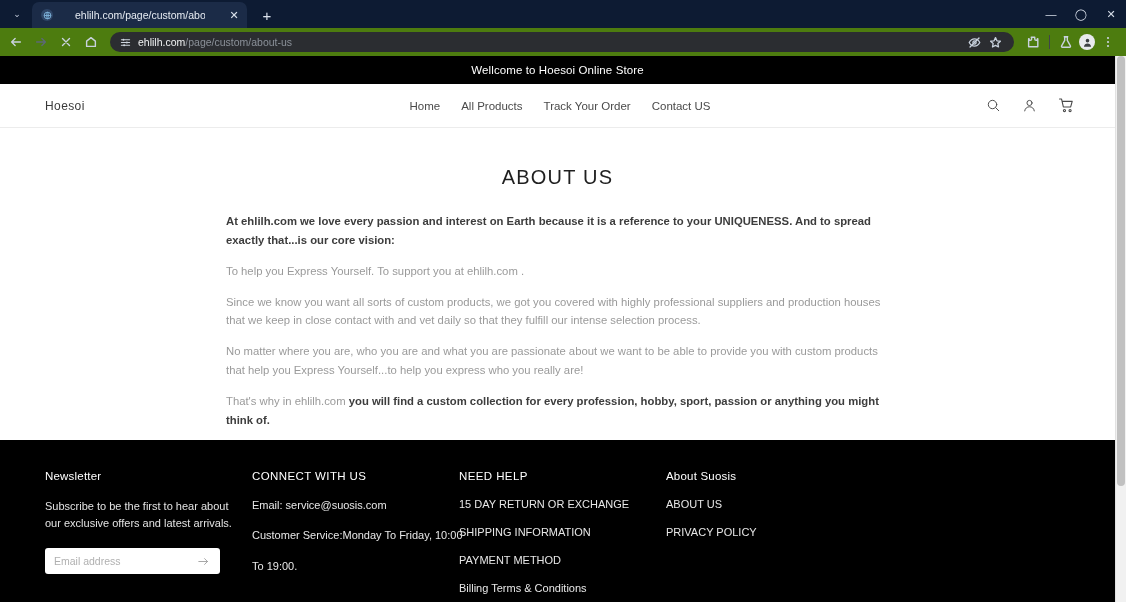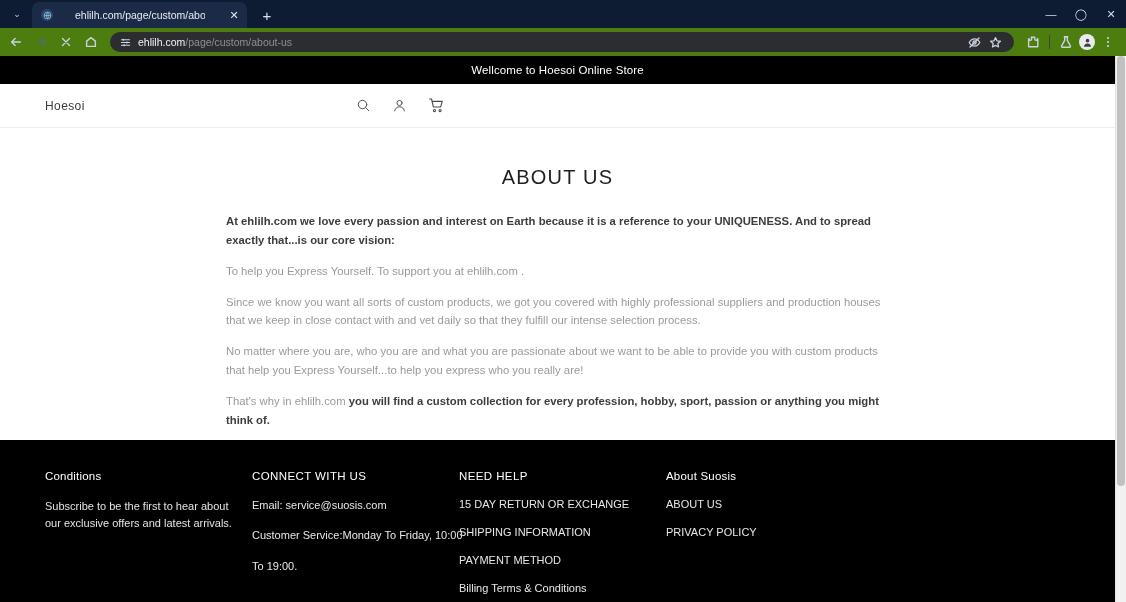--- a/index.html
+++ b/index.html
@@ -421,20 +421,26 @@
     </div>
   </div>
 
   <div class="viewport">
     <div class="page">
 
       <div class="announce">Wellcome to Hoesoi Online Store</div>
 
       <div class="site-header">
         <div class="brand">Hoesoi</div>
+        <nav class="mainnav">
+          <a href="#">Home</a>
+          <a href="#">All Products</a>
+          <a href="#">Track Your Order</a>
+          <a href="#">Contact US</a>
+        </nav>
         <div class="header-icons">
           <span class="hicon">
             <svg viewBox="0 0 20 20">
                 <circle cx="8.7" cy="8.7" r="5.6"></circle>
                 <path d="M12.9 12.9L17 17"></path>
               </svg>
           </span>
           <span class="hicon">
             <svg viewBox="0 0 20 20">
                 <circle cx="10" cy="6.6" r="3.4"></circle>
@@ -461,22 +467,30 @@
           <p>No matter where you are, who you are and what you are passionate about we want to be able to provide you with custom products that help you Express Yourself...to help you express who you really are!</p>
           <p><span>That's why in ehlilh.com </span><span class="b"> you will find a custom collection for every profession, hobby, sport, passion or anything you might think of.</span></p>
 
         </div>
       </main>
 
       <footer class="site-footer">
         <div class="footer-cols">
 
           <div class="fcol newsletter">
-            <div class="fhead">Conditions</div>
+            <div class="fhead">Newsletter</div>
             <div class="fdesc">Subscribe to be the first to hear about our exclusive offers and latest arrivals.</div>
+            <div class="news-form">
+              <input class="news-input" type="text" placeholder="Email address" style="">
+              <button class="news-submit">
+                <svg viewBox="0 0 18 18">
+                    <path d="M2.5 9h12M10.5 5l4 4-4 4"></path>
+                  </svg>
+              </button>
+            </div>
           </div>
 
           <div class="fcol connect">
             <div class="fhead caps">CONNECT WITH US</div>
             <div class="fitem">Email: service@suosis.com</div>
             <div class="fitem">Customer Service:Monday To Friday, 10:00</div>
             <div class="fitem">To 19:00.</div>
           </div>
 
           <div class="fcol help">

